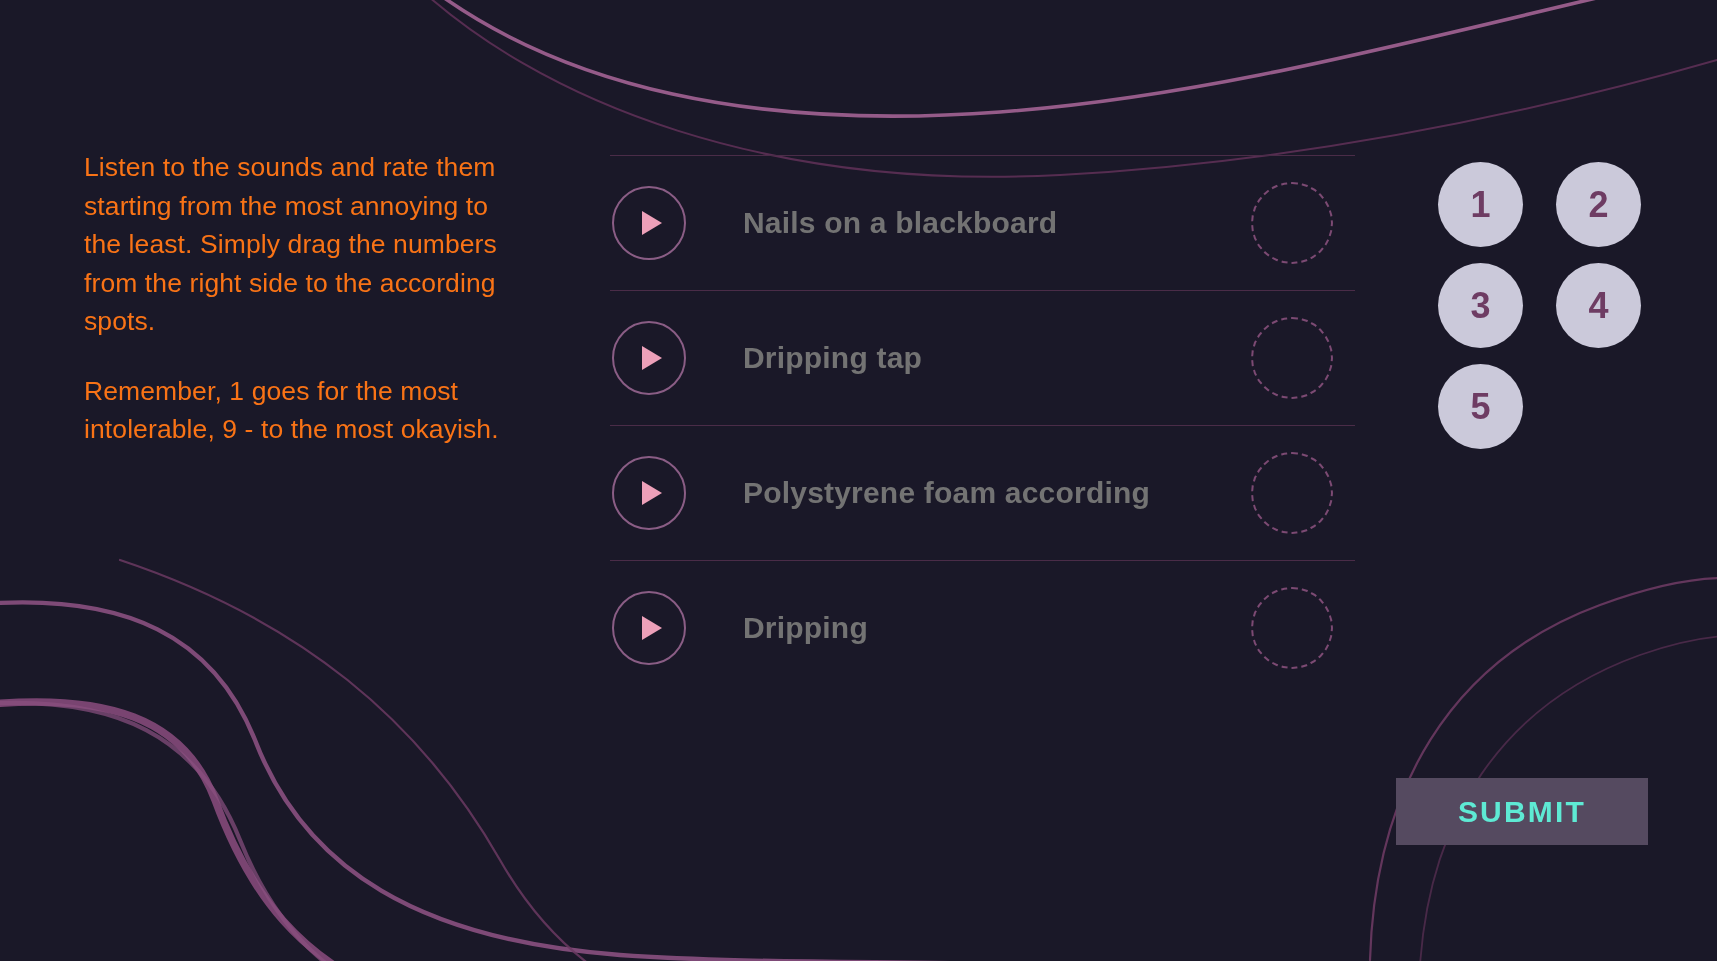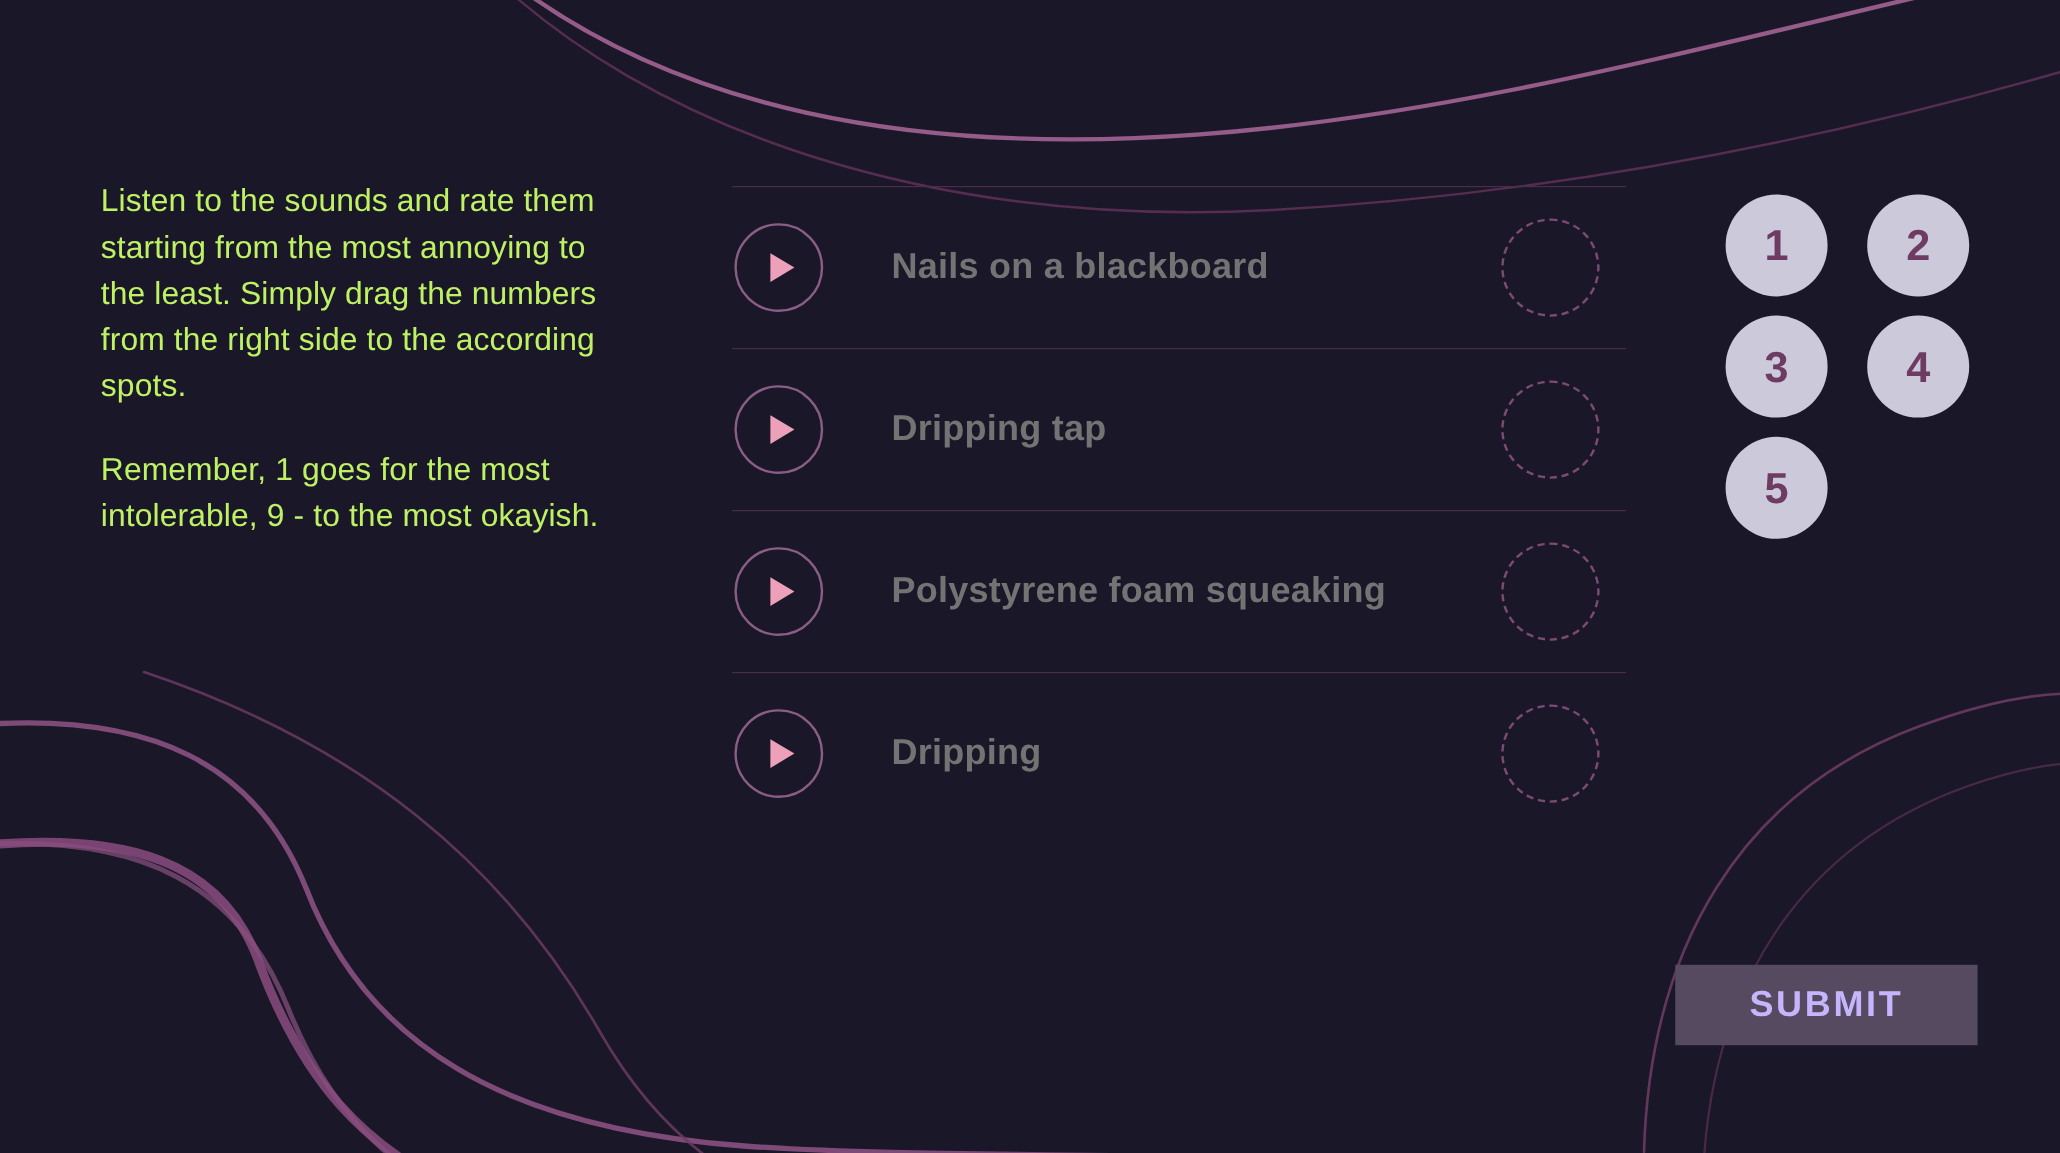--- a/index.html
+++ b/index.html
@@ -30,21 +30,21 @@
   
   .instructions {
     position: absolute;
     left: 84px;
     top: 148px;
     width: 430px;
     z-index: 2;
   }
   .instructions p {
     margin: 0;
-    color: #bef264;
+    color: #f97316;
     font-size: 26.5px;
     line-height: 38.5px;
     font-weight: 400;
     letter-spacing: 0.1px;
   }
   .instructions p.second {
     margin-top: 31px;
   }
 
   
@@ -125,25 +125,25 @@
     align-items: center;
     justify-content: center;
     cursor: grab;
     user-select: none;
   }
 
   
   .submit-btn {
     position: absolute;
     left: 1396px;
-    top: 804px;
+    top: 778px;
     width: 252px;
     height: 67px;
     background: #554a60;
-    color: #c4b5fd;
+    color: #5eead4;
     border: none;
     font-family: "Liberation Sans", sans-serif;
     font-size: 30px;
     font-weight: 700;
     letter-spacing: 2.2px;
     cursor: pointer;
     z-index: 3;
   }
 </style>
 </head>
@@ -193,21 +193,21 @@
         <div class="play-tri"></div>
       </div>
       <div class="sound-label">Dripping tap</div>
       <div class="drop-zone"></div>
     </div>
 
     <div class="sound-row">
       <div class="play-btn">
         <div class="play-tri"></div>
       </div>
-      <div class="sound-label">Polystyrene foam squeaking</div>
+      <div class="sound-label">Polystyrene foam according</div>
       <div class="drop-zone"></div>
     </div>
 
     <div class="sound-row">
       <div class="play-btn">
         <div class="play-tri"></div>
       </div>
       <div class="sound-label">Dripping</div>
       <div class="drop-zone"></div>
     </div>

